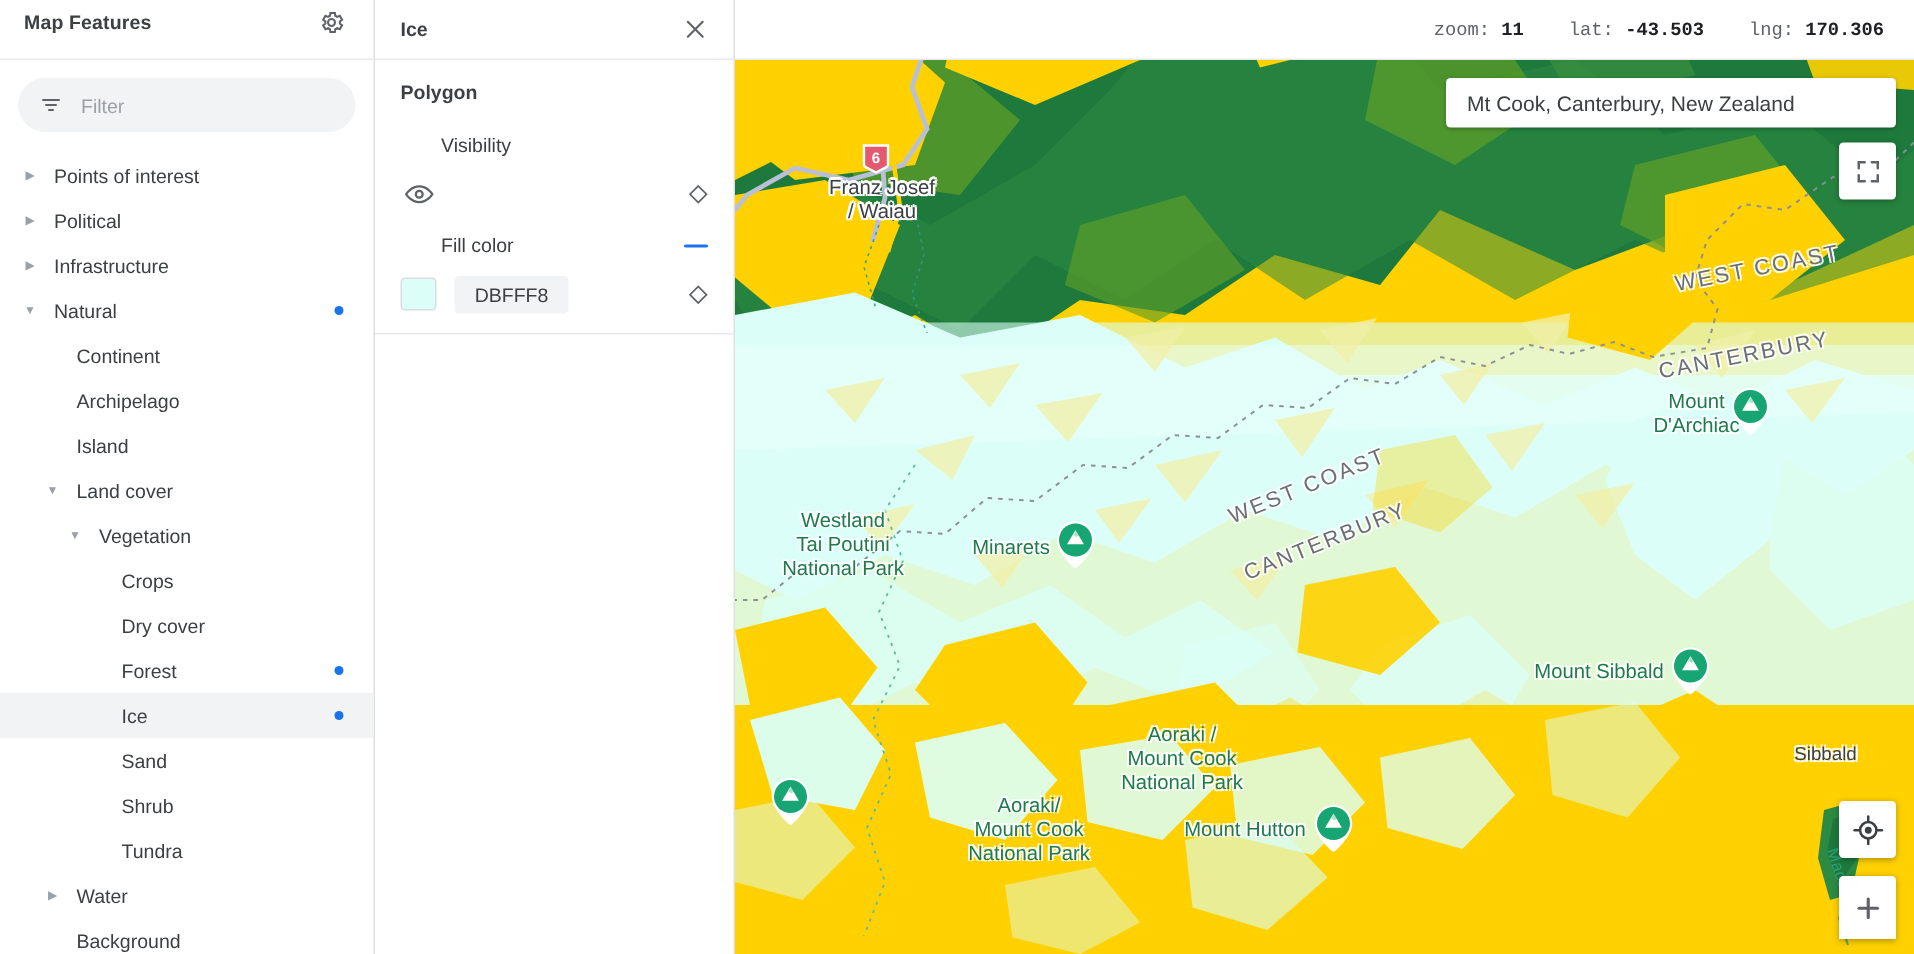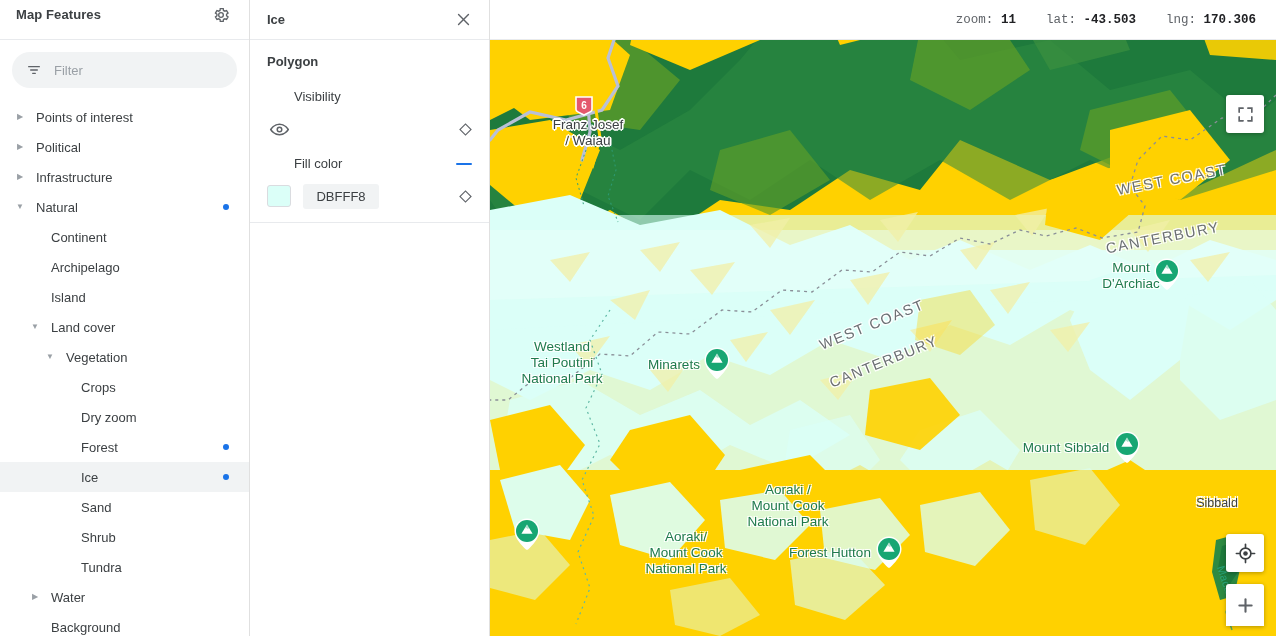--- a/index.html
+++ b/index.html
@@ -265,21 +265,21 @@
         <div class="tree-row">
           <div style="width: 57px; min-width: 57px;"></div>
           <div class="tw spacer"></div>
           <div style="width: 8px; min-width: 8px;"></div>
           <div class="tree-label">Crops</div>
         </div>
         <div class="tree-row">
           <div style="width: 57px; min-width: 57px;"></div>
           <div class="tw spacer"></div>
           <div style="width: 8px; min-width: 8px;"></div>
-          <div class="tree-label">Dry zoom</div>
+          <div class="tree-label">Dry cover</div>
         </div>
         <div class="tree-row">
           <div style="width: 57px; min-width: 57px;"></div>
           <div class="tw spacer"></div>
           <div style="width: 8px; min-width: 8px;"></div>
           <div class="tree-label">Forest</div>
           <span class="dot" style="background: rgb(26, 115, 232);"></span>
         </div>
         <div class="tree-row selected">
           <div style="width: 57px; min-width: 57px;"></div>
@@ -503,21 +503,21 @@
         <div class="mlabel peak" style="left: 184px; top: 365px; transform: translate(-50%, -50%);">Minarets</div>
         <div class="mlabel peak" style="left: 641px; top: 276px; transform: translate(-50%, -50%);">Mount
 D'Archiac</div>
         <div class="mlabel peak" style="left: 576px; top: 448px; transform: translate(-50%, -50%);">Mount Sibbald</div>
         <div class="mlabel park" style="left: 298px; top: 506px; transform: translate(-50%, -50%);">Aoraki /
 Mount Cook
 National Park</div>
         <div class="mlabel park" style="left: 196px; top: 553px; transform: translate(-50%, -50%);">Aoraki/
 Mount Cook
 National Park</div>
-        <div class="mlabel peak" style="left: 340px; top: 553px; transform: translate(-50%, -50%);">Forest Hutton</div>
+        <div class="mlabel peak" style="left: 340px; top: 553px; transform: translate(-50%, -50%);">Mount Hutton</div>
         <div class="mlabel placename" style="left: 727px; top: 503px; transform: translate(-50%, -50%);">Sibbald</div>
         <div class="mlabel admin" style="left: 682px; top: 180px; transform: translate(-50%, -50%) rotate(-11deg);">WEST COAST</div>
         <div class="mlabel admin" style="left: 673px; top: 238px; transform: translate(-50%, -50%) rotate(-11deg);">CANTERBURY</div>
         <div class="mlabel admin" style="left: 382px; top: 325px; transform: translate(-50%, -50%) rotate(-22deg);">WEST COAST</div>
         <div class="mlabel admin" style="left: 394px; top: 362px; transform: translate(-50%, -50%) rotate(-22deg);">CANTERBURY</div>
         <div class="mlabel river" style="left: 738px; top: 590px; transform: translate(-50%, -50%) rotate(72deg);">Macaulay</div>
       </div>
     <div id="mapmarkers">
         <div class="pin" style="left: 213px; top: 346px;"><svg width="28" height="34" viewBox="0 0 28 34">
             <path d="M14 1.5c-6.9 0-12.5 5.6-12.5 12.5 0 7 7.3 14.6 11.2 18.2a1.9 1.9 0 0 0 2.6 0c3.9-3.6 11.2-11.2 11.2-18.2C26.5 7.1 20.9 1.5 14 1.5z" fill="#ffffff"></path>
@@ -563,20 +563,23 @@
       <div class="coord">
         <span>lat:</span>
         <b>-43.503</b>
       </div>
       <div class="coord">
         <span>lng:</span>
         <b>170.306</b>
       </div>
     </div>
 
+    <div class="searchbox">
+      <span>Mt Cook, Canterbury, New Zealand</span>
+    </div>
 
     <div class="mapbtn" id="fullscreen-btn">
       <span style="display:flex;">
         <svg width="19" height="19" viewBox="0 0 24 24" fill="none" stroke="#5f6368" stroke-width="2.1" stroke-linecap="round">
           <path d="M4 9V4h5"></path>
             <path d="M20 9V4h-5"></path>
             <path d="M4 15v5h5"></path>
             <path d="M20 15v5h-5"></path>
         </svg>
       </span>

